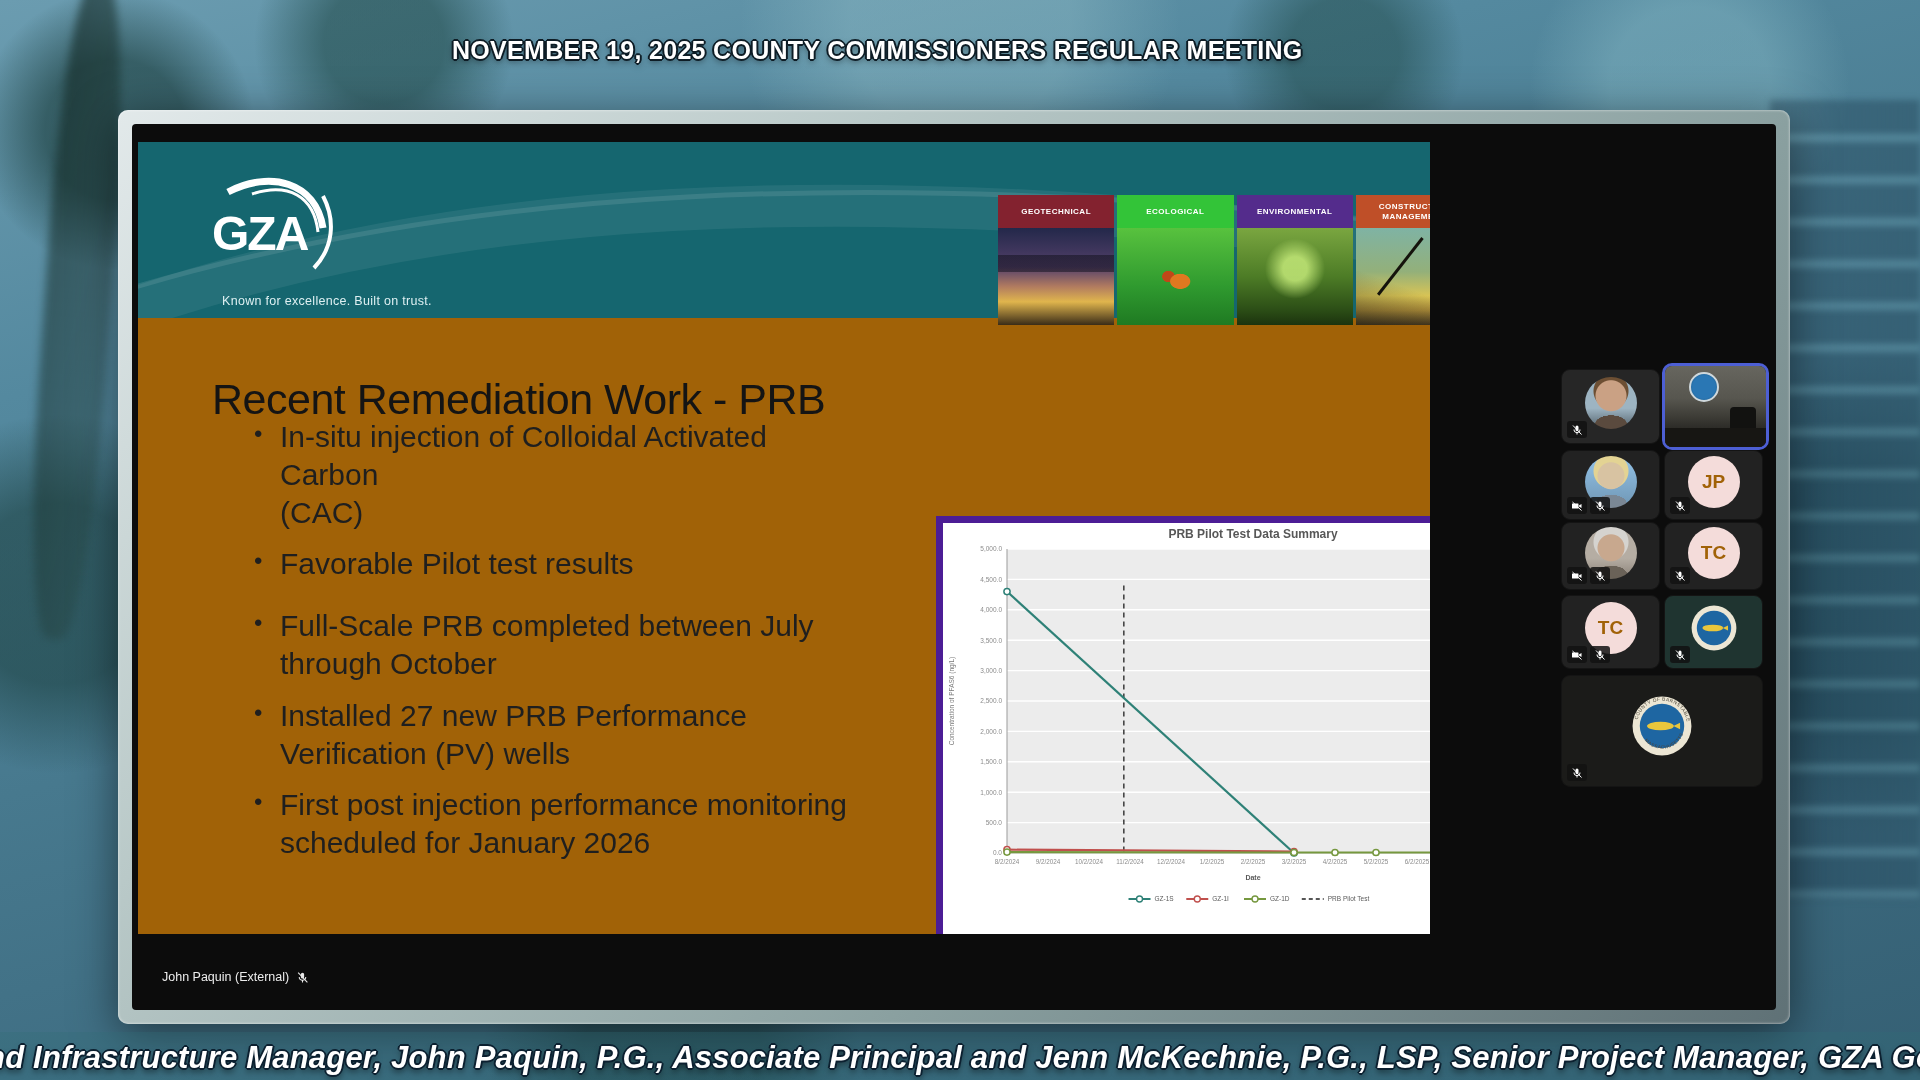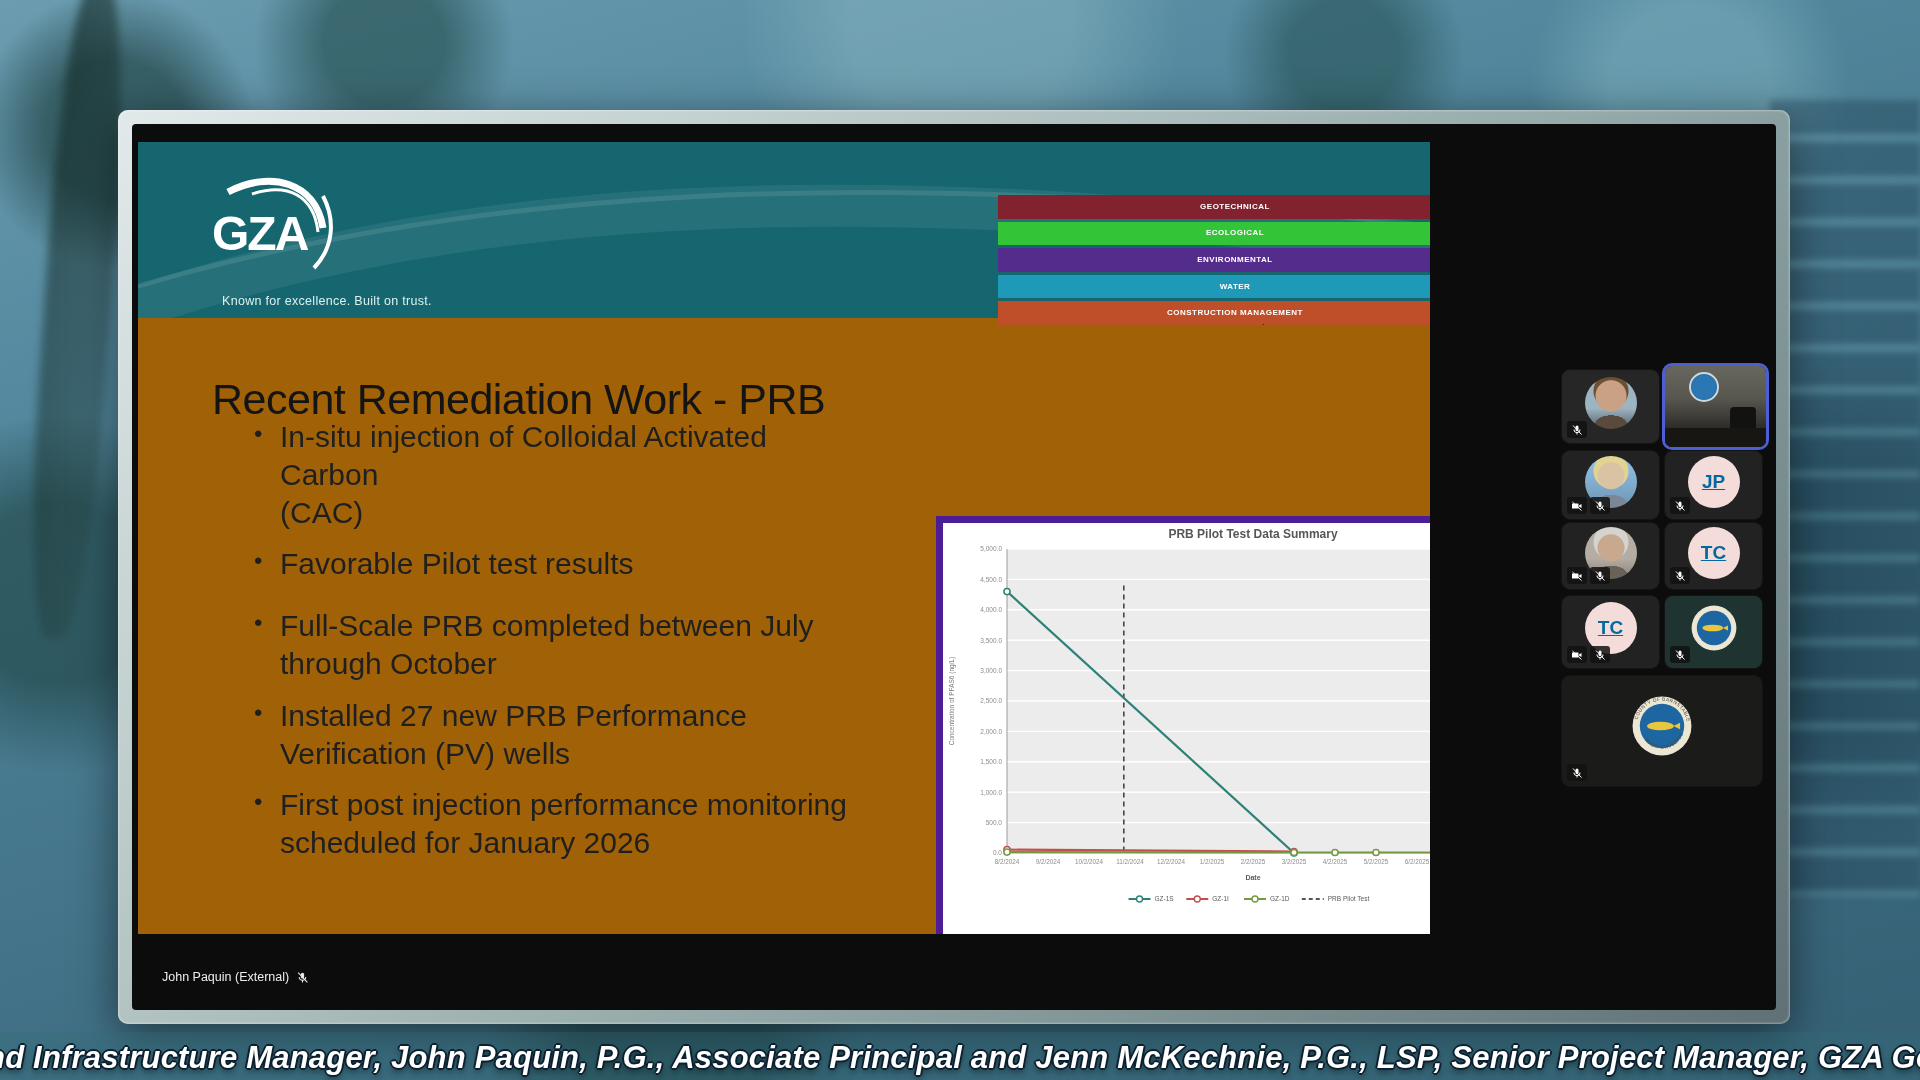--- a/index.html
+++ b/index.html
@@ -31,21 +31,21 @@
     background:linear-gradient(135deg,#e2e9ea 0%,#b9c9c8 30%,#8aa0a0 65%,#5f7176 100%);
     box-shadow:0 10px 45px rgba(0,0,0,.5), inset 0 0 3px rgba(255,255,255,.7);}
   .screen{position:absolute;left:14px;top:14px;width:1644px;height:886px;background:#0c0c0c;
     border-radius:4px;overflow:hidden;}
   
   .slide{position:absolute;left:6px;top:18px;width:1292px;height:792px;background:#a16207;overflow:hidden;}
   .slide-header{position:absolute;left:0;top:0;width:100%;height:176px;background:#15666f;}
   .swoosh{position:absolute;left:0;top:0;width:100%;height:100%;pointer-events:none;}
   .gza-logo{position:absolute;left:52px;top:24px;width:170px;height:118px;}
   .tagline{position:absolute;left:84px;top:152px;font-size:12.5px;color:#def0f2;letter-spacing:.3px;}
-  .services{position:absolute;left:860px;top:53px;width:474px;height:130px;display:flex;gap:3px;flex-direction:column;}
+  .services{position:absolute;left:860px;top:53px;width:474px;height:130px;display:flex;gap:3px;}
   .svc{flex:1;display:flex;flex-direction:column;overflow:hidden;}
   .svc-head{height:33px;display:flex;align-items:center;justify-content:center;text-align:center;
     color:#fff;font-size:8px;font-weight:bold;letter-spacing:.06em;line-height:1.25;padding:0 3px;}
   .svc-img{flex:1;position:relative;}
   .img-bridge{background:
     linear-gradient(0deg, transparent 0 55%, rgba(15,15,25,.5) 55% 72%, transparent 72%),
     linear-gradient(180deg,#23284a 0%,#53406a 40%,#b07a60 60%,#e0b54d 76%,#3a2c18 100%);}
   .img-sprout{background:
     radial-gradient(circle at 50% 42%, rgba(195,232,120,.85) 0 12px, transparent 30px),
     linear-gradient(180deg,#7aa640 0%,#4d7c26 50%,#2b4d16 85%,#1c330e 100%);}
@@ -90,22 +90,22 @@
   .av-blonde{background:
     radial-gradient(circle at 50% 38%, #d8c3a2 0 13px, transparent 14px),
     radial-gradient(circle at 50% 29%, #e3d393 0 17px, transparent 18px),
     radial-gradient(ellipse 26px 15px at 50% 92%, #7a8794 0 60%, transparent 61%),
     linear-gradient(180deg,#93c3e8,#6f96b4);}
   .av-grey{background:
     radial-gradient(circle at 50% 40%, #c8a88e 0 13px, transparent 14px),
     radial-gradient(circle at 50% 29%, #d5d3cf 0 17px, transparent 18px),
     radial-gradient(ellipse 27px 15px at 50% 92%, #6a6258 0 60%, transparent 61%),
     linear-gradient(180deg,#b5ada3 0 60%,#8a8178 100%);}
-  .av-init{background:#f4dcda;color:#0369a1;font-size:19px;font-weight:bold;
-    display:flex;align-items:center;justify-content:center;text-decoration:underline;}
+  .av-init{background:#f4dcda;color:#a16207;font-size:19px;font-weight:bold;
+    display:flex;align-items:center;justify-content:center;}
   .badges{position:absolute;left:5px;bottom:5px;display:flex;gap:3px;}
   .badge{width:20px;height:17px;background:rgba(18,18,18,.85);border-radius:3px;
     display:flex;align-items:center;justify-content:center;}
   .badge svg{width:12px;height:12px;}
   .t-p1{left:1429px;top:245px;width:97px;height:73px;background:#262626;}
   .t-active{left:1530px;top:239px;width:101px;height:81px;border:3px solid #4d5fd4;border-radius:10px;}
   .room{position:absolute;left:0;top:0;width:100%;height:100%;
     background:linear-gradient(180deg,#67665f 0%,#57564f 40%,#403f39 60%,#2b2a26 78%,#1d1c1a 100%);}
   .room-seal{position:absolute;left:24%;top:8%;width:26px;height:26px;border-radius:50%;
     background:radial-gradient(circle,#2a77b4 0 60%,#1c557f 100%);border:2px solid #cfd8dc;}
@@ -126,20 +126,21 @@
     text-shadow:-2px 0 0 #0c2030,2px 0 0 #0c2030,0 -2px 0 #0c2030,0 2px 0 #0c2030,
       -1px -1px 0 #0c2030,1px 1px 0 #0c2030,1px -1px 0 #0c2030,-1px 1px 0 #0c2030,0 4px 6px rgba(0,0,0,.55);}
 </style>
 </head>
 <body>
 
 <div class="scene">
   <div class="trunk"></div>
   <div class="building"></div>
 
+  <div class="top-title">NOVEMBER 19, 2025 COUNTY COMMISSIONERS REGULAR MEETING</div>
 
   <div class="monitor">
     <div class="screen">
 
       <div class="slide">
         <div class="slide-header" style="background: rgb(21, 102, 111);">
           <svg class="swoosh" viewBox="0 0 1300 176" preserveAspectRatio="none">
             <path d="M-20 172 C 300 60 700 28 1320 108" stroke="rgba(255,255,255,.07)" stroke-width="42" fill="none"></path>
             <path d="M-20 150 C 320 48 720 20 1320 86" stroke="rgba(255,255,255,.10)" stroke-width="5" fill="none"></path>
           </svg>
@@ -157,24 +158,20 @@
               <div class="svc-head" style="background: rgb(131, 34, 47);">GEOTECHNICAL</div>
               <div class="svc-img img-bridge"></div>
             </div>
             <div class="svc">
               <div class="svc-head" style="background: rgb(51, 196, 56);">ECOLOGICAL</div>
               <div class="svc-img img-butterfly"></div>
             </div>
             <div class="svc">
               <div class="svc-head" style="background: rgb(84, 44, 140);">ENVIRONMENTAL</div>
               <div class="svc-img img-sprout"></div>
-            </div>
-            <div class="svc">
-              <div class="svc-head" style="background: rgb(30, 154, 184);">WATER</div>
-              <div class="svc-img img-waterfall"></div>
             </div>
             <div class="svc">
               <div class="svc-head" style="background: rgb(191, 79, 40);">CONSTRUCTION MANAGEMENT</div>
               <div class="svc-img img-crane"></div>
             </div>
           </div>
         </div>
 
         <h1 class="slide-title">Recent Remediation Work - PRB</h1>
         <ul class="bullets" id="bullets">

